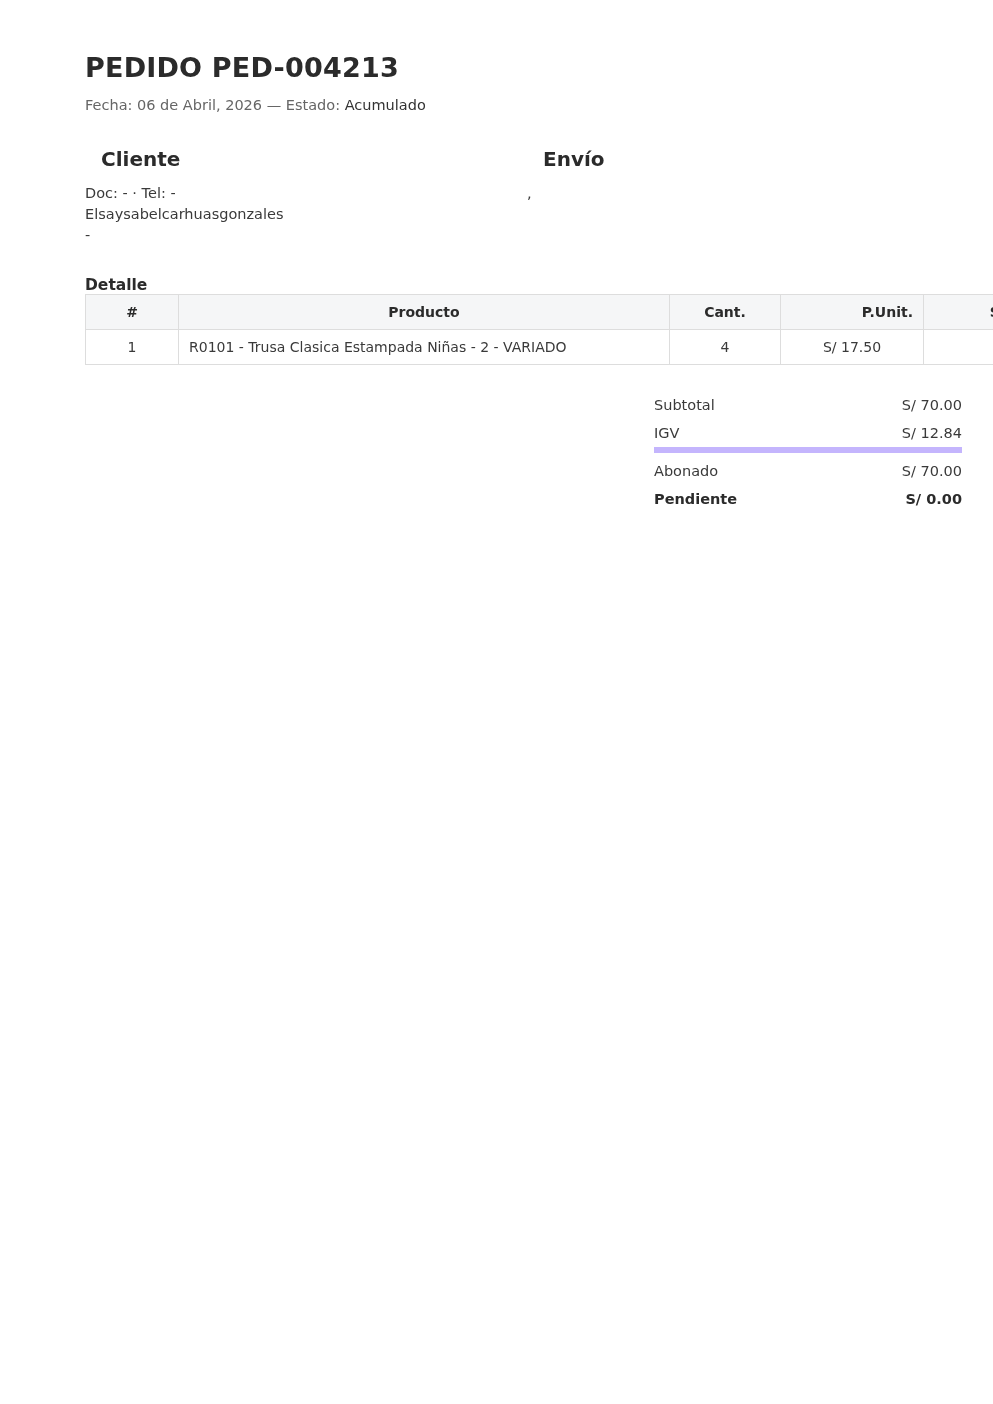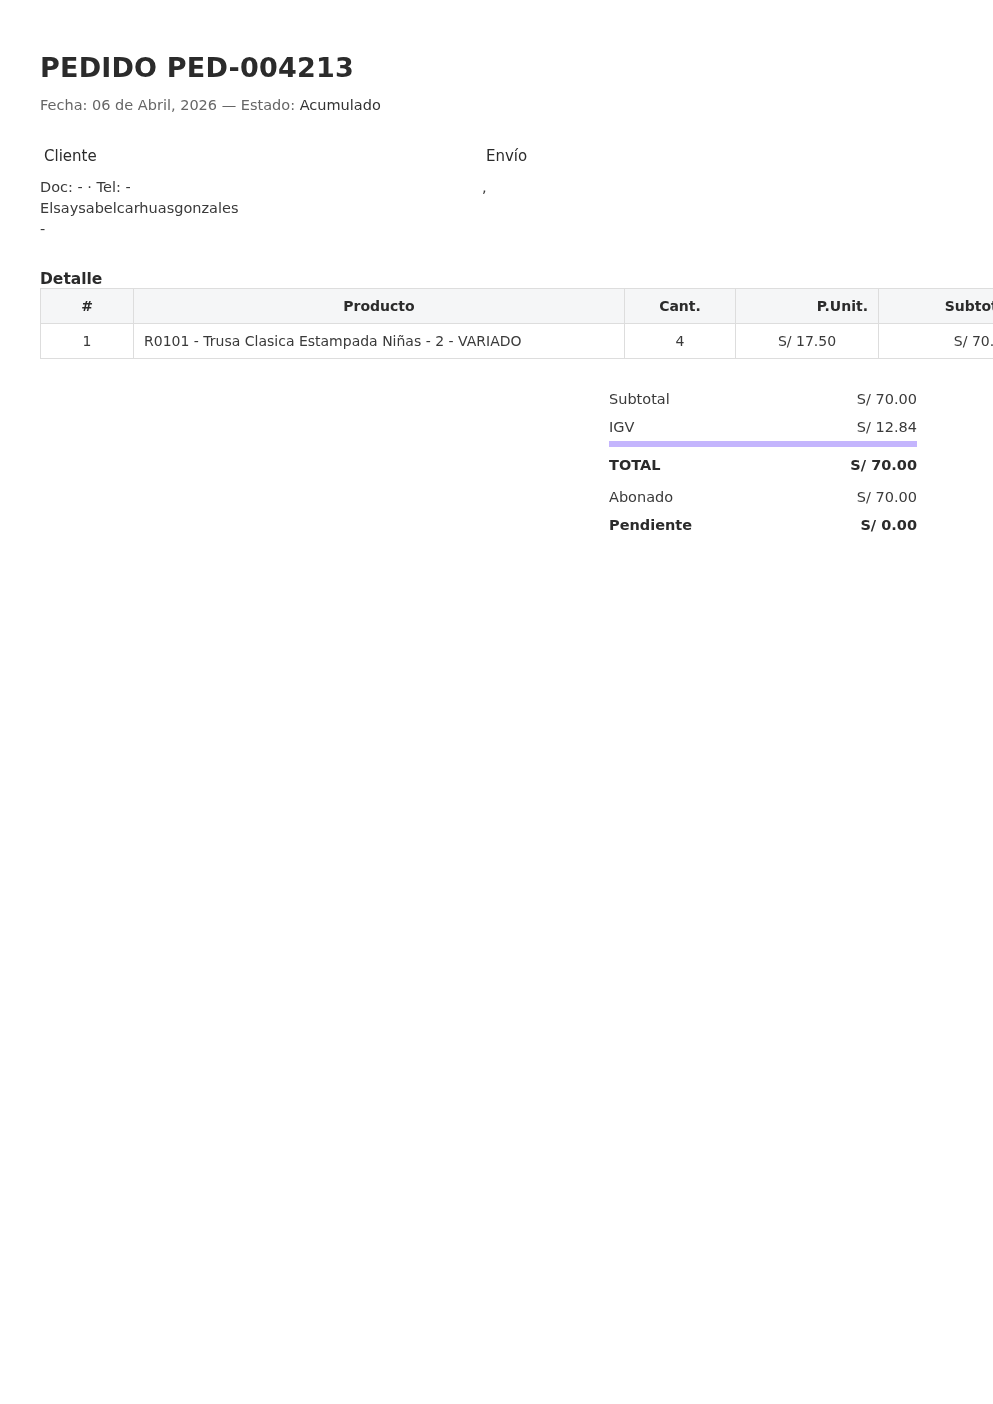--- a/index.html
+++ b/index.html
@@ -8,21 +8,21 @@
     background: #ffffff;
   }
   body {
     width: 993px;
     height: 1404px;
     font-family: "DejaVu Sans", sans-serif;
     color: #333333;
     -webkit-font-smoothing: antialiased;
   }
   .page {
-    padding: 52px 58px 0 40px;
+    padding: 52px 58px 0 85px;
     box-sizing: border-box;
     width: 993px;
   }
   .doc-title {
     font-size: 27px;
     font-weight: bold;
     color: #2b2b2b;
     letter-spacing: 0.2px;
     margin: 0 0 14px 0;
   }
@@ -39,24 +39,24 @@
     display: flex;
     margin-bottom: 30px;
   }
   .col-left {
     width: 442px;
   }
   .col-right {
     flex: 1;
   }
   .block-title {
-    font-size: 15px;
-    font-weight: normal;
-    color: #2b2b2b;
-    margin: 0 0 12px 4px;
+    font-size: 20px;
+    font-weight: bold;
+    color: #2b2b2b;
+    margin: 0 0 12px 16px;
   }
   .block-text {
     font-size: 14.5px;
     color: #3a3a3a;
     line-height: 21px;
   }
   .section-title {
     font-size: 15.5px;
     font-weight: bold;
     color: #2b2b2b;
@@ -178,24 +178,20 @@
     <table class="totals">
       <tbody>
         <tr>
           <td class="label">Subtotal</td>
           <td class="value">S/ 70.00</td>
         </tr>
         <tr class="sep">
           <td class="label">IGV</td>
           <td class="value">S/ 12.84</td>
         </tr>
-        <tr class="total">
-          <td class="label">TOTAL</td>
-          <td class="value">S/ 70.00</td>
-        </tr>
         <tr class="abonado">
           <td class="label">Abonado</td>
           <td class="value">S/ 70.00</td>
         </tr>
         <tr class="pending">
           <td class="label">Pendiente</td>
           <td class="value">S/ 0.00</td>
         </tr>
       </tbody>
     </table>

